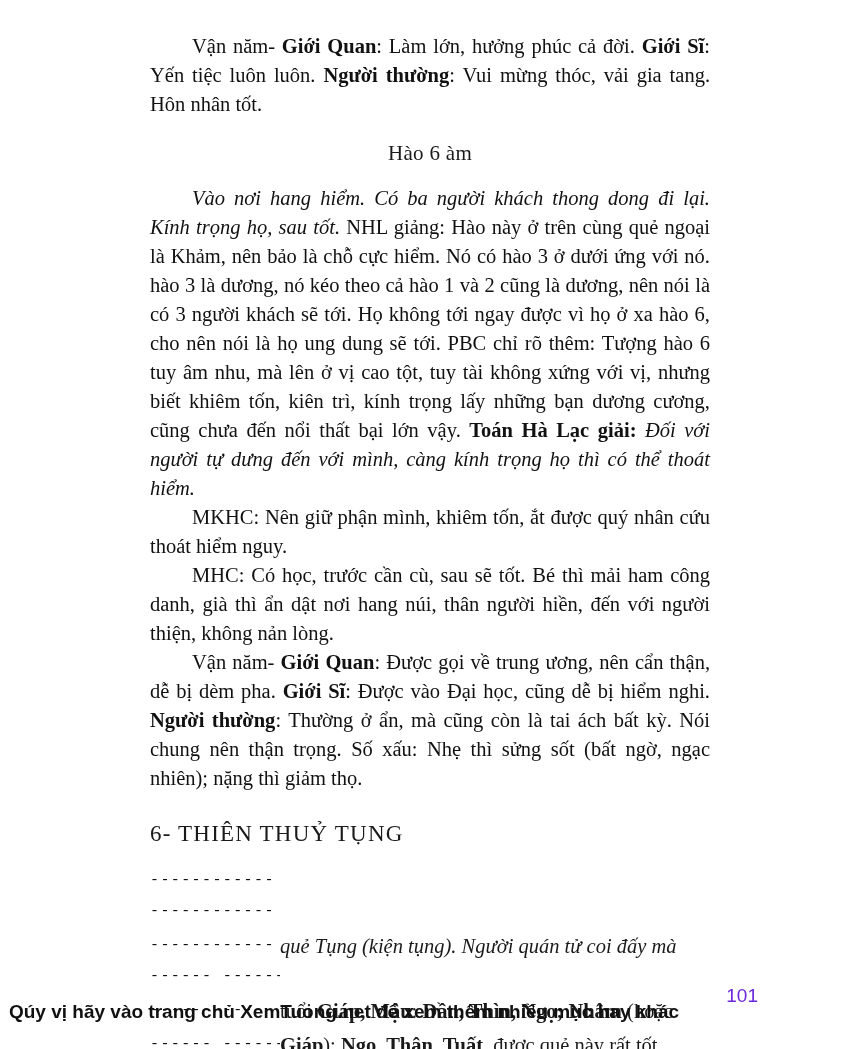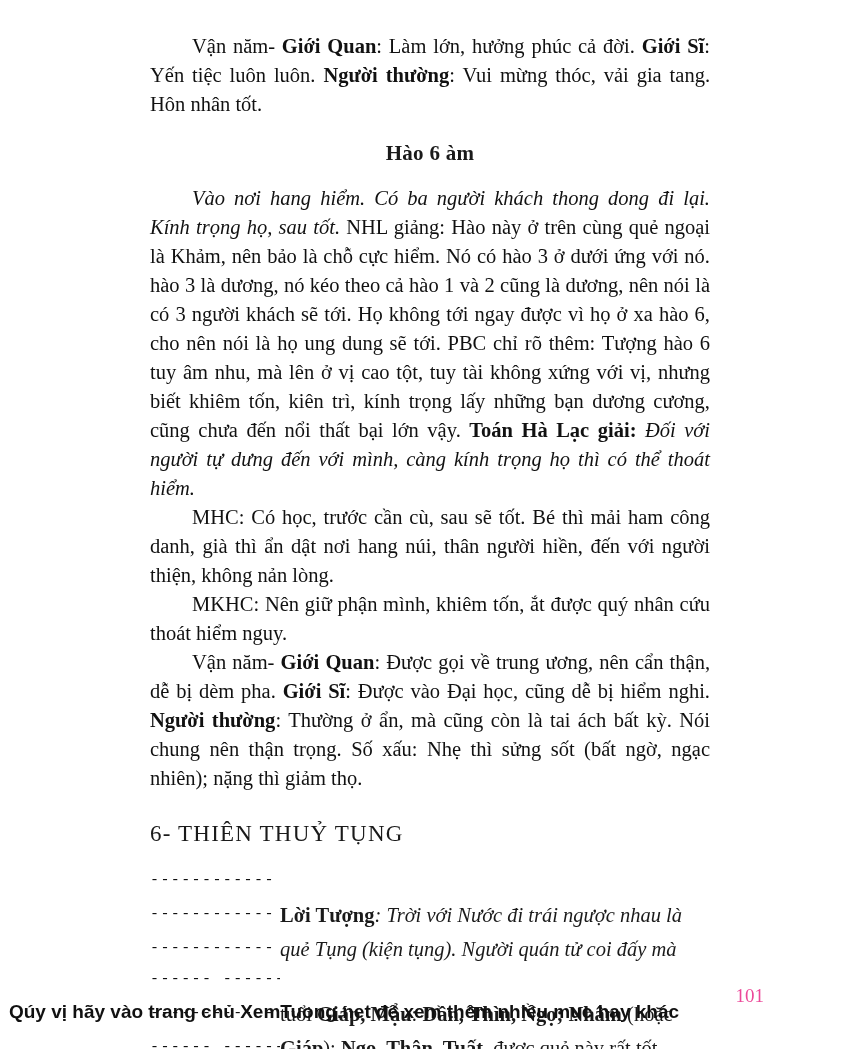--- a/index.html
+++ b/index.html
@@ -60,21 +60,21 @@
     color: #111;
   }
   p.indent { text-indent: 42px; }
 
   .b { font-weight: bold; }
   .i { font-style: italic; }
 
   h2.section-head {
     margin: 22px 0 18px 0;
     font-size: 21px;
-    font-weight: bold;
+    font-weight: normal;
     text-align: center;
     letter-spacing: .3px;
   }
 
   h2.chapter-head {
     margin: 28px 0 22px 0;
     font-size: 23px;
     font-weight: normal;
     text-align: left;
     letter-spacing: 1.2px;
@@ -116,51 +116,50 @@
     width: 688px;
     text-align: center;
     font-family: "Liberation Sans", sans-serif;
     font-size: 19px;
     font-weight: bold;
     color: #111;
     z-index: 3;
   }
   .page-number {
     position: absolute;
-    right: 86px;
+    right: 92px;
     bottom: 42px;
-    font-family: Liberation Serif, serif;
+    font-family: Liberation Sans, sans-serif;
     font-size: 19px;
-    color: #ec4899;
+    color: #6d28d9;
     z-index: 3;
   }
 </style>
 </head>
 <body>
 
 <div class="page">
 
 
   <div class="body-area">
     <div id="blocks">
         <p class="para indent"><span>Vận năm- </span><span class="b">Giới Quan</span><span>: Làm lớn, hưởng phúc cả đời. </span><span class="b">Giới Sĩ</span><span>: Yến tiệc luôn luôn. </span><span class="b">Người thường</span><span>: Vui mừng thóc, vải gia tang. Hôn nhân tốt.</span></p>
         <h2 class="section-head">Hào 6 àm</h2>
         <p class="para indent"><span class="i">Vào nơi hang hiểm. Có ba người khách thong dong đi lại. Kính trọng họ, sau tốt.</span><span> NHL giảng: Hào này ở trên cùng quẻ ngoại là Khảm, nên bảo là chỗ cực hiểm. Nó có hào 3 ở dưới ứng với nó. hào 3 là dương, nó kéo theo cả hào 1 và 2 cũng là dương, nên nói là có 3 người khách sẽ tới. Họ không tới ngay được vì họ ở xa hào 6, cho nên nói là họ ung dung sẽ tới. PBC chỉ rõ thêm: Tượng hào 6 tuy âm nhu, mà lên ở vị cao tột, tuy tài không xứng với vị, nhưng biết khiêm tốn, kiên trì, kính trọng lấy những bạn dương cương, cũng chưa đến nổi thất bại lớn vậy. </span><span class="b">Toán Hà Lạc giải:</span><span class="i"> Đối với người tự dưng đến với mình, càng kính trọng họ thì có thể thoát hiểm.</span></p>
+        <p class="para indent"><span>MKHC: Nên giữ phận mình, khiêm tốn, ắt được quý nhân cứu thoát hiểm nguy.</span></p>
         <p class="para indent"><span>MHC: Có học, trước cần cù, sau sẽ tốt. Bé thì mải ham công danh, già thì ẩn dật nơi hang núi, thân người hiền, đến với người thiện, không nản lòng.</span></p>
-        <p class="para indent"><span>MKHC: Nên giữ phận mình, khiêm tốn, ắt được quý nhân cứu thoát hiểm nguy.</span></p>
         <p class="para indent"><span>Vận năm- </span><span class="b">Giới Quan</span><span>: Được gọi về trung ương, nên cẩn thận, dễ bị dèm pha. </span><span class="b">Giới Sĩ</span><span>: Được vào Đại học, cũng dễ bị hiểm nghi. </span><span class="b">Người thường</span><span>: Thường ở ẩn, mà cũng còn là tai ách bất kỳ. Nói chung nên thận trọng. Số xấu: Nhẹ thì sửng sốt (bất ngờ, ngạc nhiên); nặng thì giảm thọ.</span></p>
         <h2 class="chapter-head">6- THIÊN THUỶ TỤNG</h2>
       </div>
     <div class="lead-block" id="lead-list">
         <div class="lead-row">
           <span class="lead-dashes">------------</span>
         </div>
         <div class="lead-row">
           <span class="lead-dashes">------------</span>
-          <span class="lead-text"><span class="b">Lời Tượng</span><span class="i">: Trời với Nước đi trái ngược nhau là</span></span>
         </div>
         <div class="lead-row">
           <span class="lead-dashes">------------</span>
           <span class="lead-text"><span class="i">quẻ Tụng (kiện tụng). Người quán tử coi đấy mà</span></span>
         </div>
         <div class="lead-row">
           <span class="lead-dashes">------  ------</span>
         </div>
         <div class="lead-row">
           <span class="lead-dashes">------------</span>

